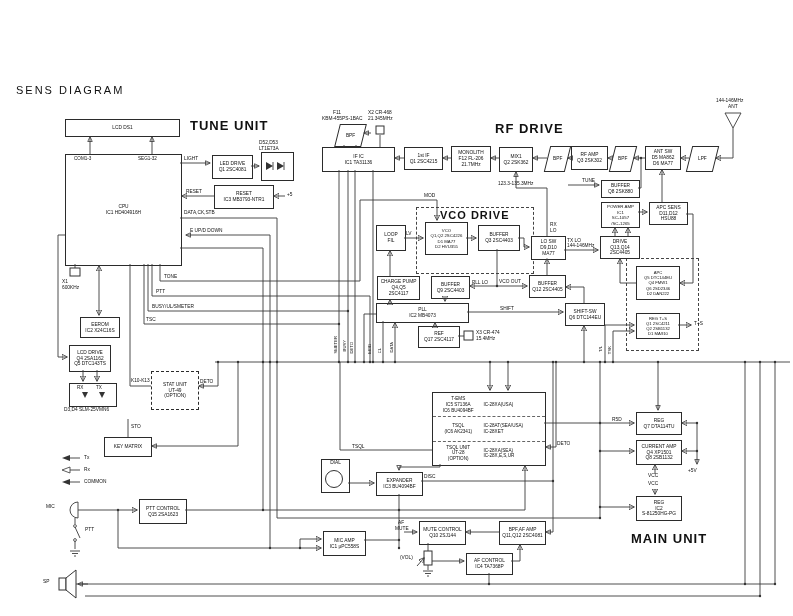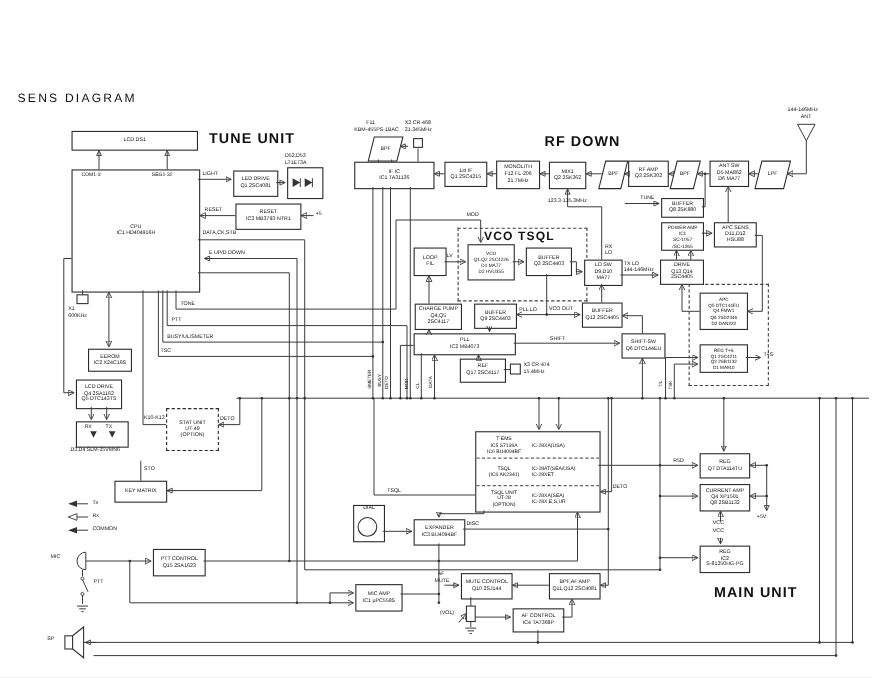--- a/index.html
+++ b/index.html
@@ -25,23 +25,23 @@
   svg.wires{position:absolute;left:0;top:0;z-index:3;pointer-events:none;}
   svg.wires path, svg.wires line, svg.wires polyline{fill:none;stroke:#3a3a3a;stroke-width:0.9;}
 </style>
 </head>
 <body>
 
 <div id="stage">
 
   <div class="title" style="left:16px;top:84px;">SENS DIAGRAM</div>
   <div class="sec" style="left:190px;top:118px;">TUNE UNIT</div>
-  <div class="sec" style="left:495px;top:121px;">RF DOWN</div>
-  <div class="sec" style="left:649px;top:531px;">MAIN UNIT</div>
-  <div class="sec" style="left:440px;top:209px;font-size:11px;">VCO TSQL</div>
+  <div class="sec" style="left:495px;top:121px;">RF DRIVE</div>
+  <div class="sec" style="left:631px;top:531px;">MAIN UNIT</div>
+  <div class="sec" style="left:440px;top:209px;font-size:11px;">VCO DRIVE</div>
 
   <div class="dashedbox" style="left:416px;top:207px;width:116px;height:65px;"></div>
   <div class="dashedbox" style="left:626px;top:258px;width:71px;height:91px;"></div>
 
   <div class="blk" style="left:65px;top:119px;width:113px;height:16px;">
     <span>LCD DS1</span>
     </div>
   <div class="blk" style="left:65px;top:154px;width:115px;height:110px;">
     <span>CPU</span>
     <span>IC1 HD404916H</span>

